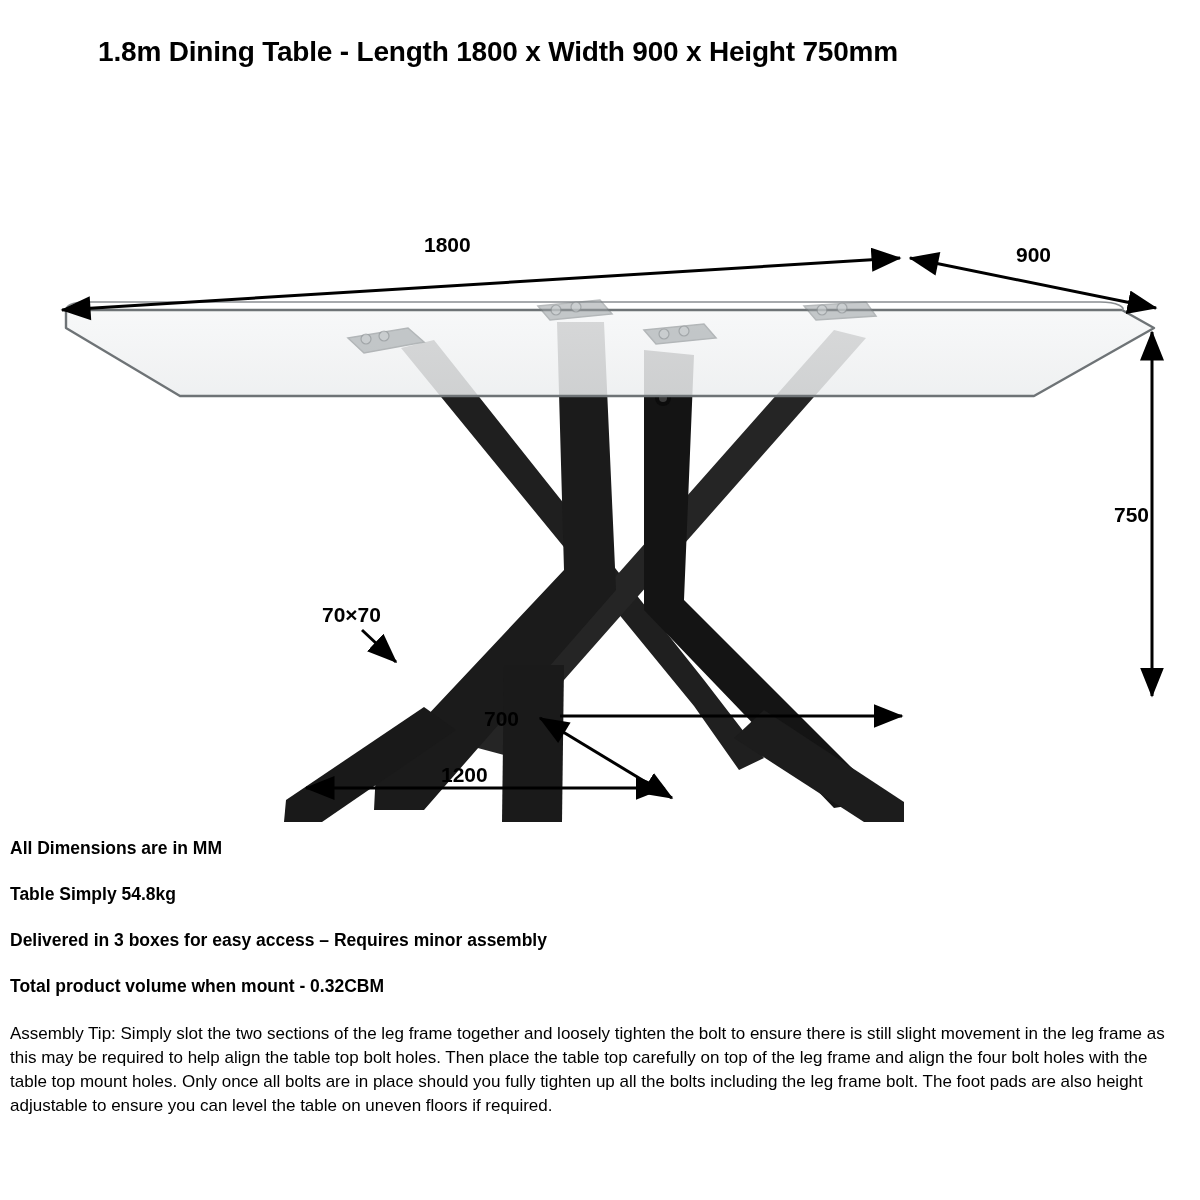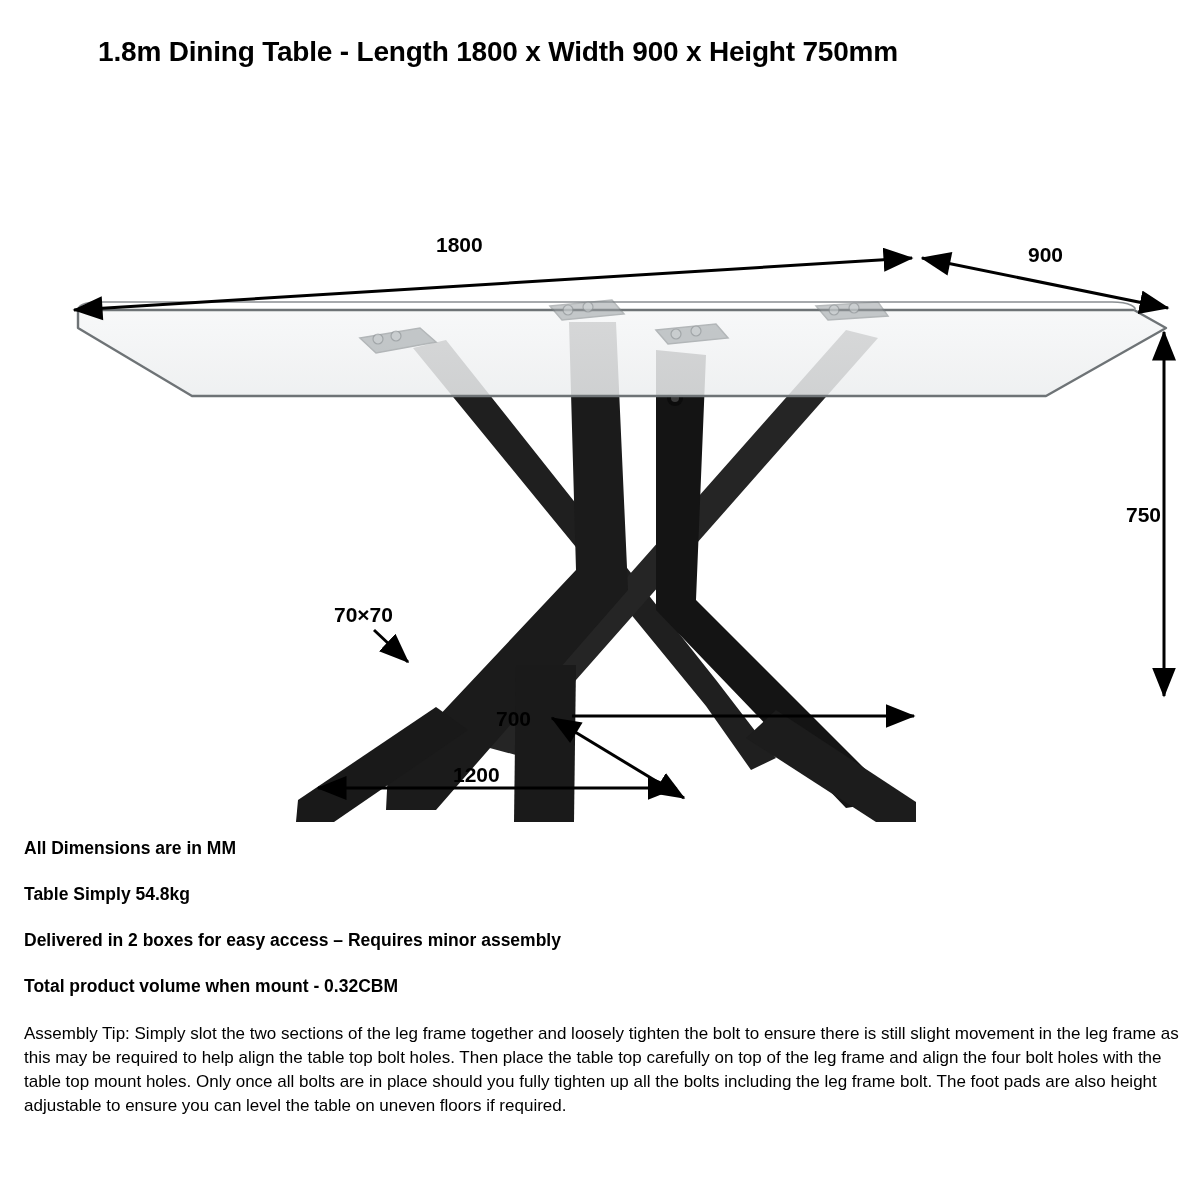--- a/index.html
+++ b/index.html
@@ -26,27 +26,27 @@
     left: 0;
     width: 996px;
     text-align: center;
     font-size: 28px;
     font-weight: bold;
     letter-spacing: -0.2px;
   }
   .diagram {
     position: absolute;
     top: 210px;
-    left: 16px;
+    left: 4px;
     width: 960px;
     height: 620px;
   }
   .notes {
     position: absolute;
-    left: 24px;
+    left: 10px;
     top: 838px;
     width: 1160px;
   }
   .note {
     font-size: 17.5px;
     font-weight: bold;
     margin-bottom: 24px;
     line-height: 1.25;
   }
   .tip {
@@ -160,18 +160,18 @@
       <g>
         <line x1="302" y1="578" x2="660" y2="578" stroke="#000" stroke-width="3" marker-start="url(#arrTail)" marker-end="url(#arrHead)"></line>
         <text class="dimtext" x="437" y="572">1200</text>
       </g>
     </svg>
   </div>
 
   <div class="notes">
     <div class="note">All Dimensions are in MM</div>
     <div class="note">Table Simply 54.8kg</div>
-    <div class="note">Delivered in 2 boxes for easy access – Requires minor assembly</div>
+    <div class="note">Delivered in 3 boxes for easy access – Requires minor assembly</div>
     <div class="note">Total product volume when mount - 0.32CBM</div>
     <div class="tip"><b>Assembly Tip:</b><span> Simply slot the two sections of the leg frame together and loosely tighten the bolt to ensure there is still slight movement in the leg frame as this may be required to help align the table top bolt holes. Then place the table top carefully on top of the leg frame and align the four bolt holes with the table top mount holes. Only once all bolts are in place should you fully tighten up all the bolts including the leg frame bolt. The foot pads are also height adjustable to ensure you can level the table on uneven floors if required.</span></div>
   </div>
 
 </div>
 
 </body></html>

